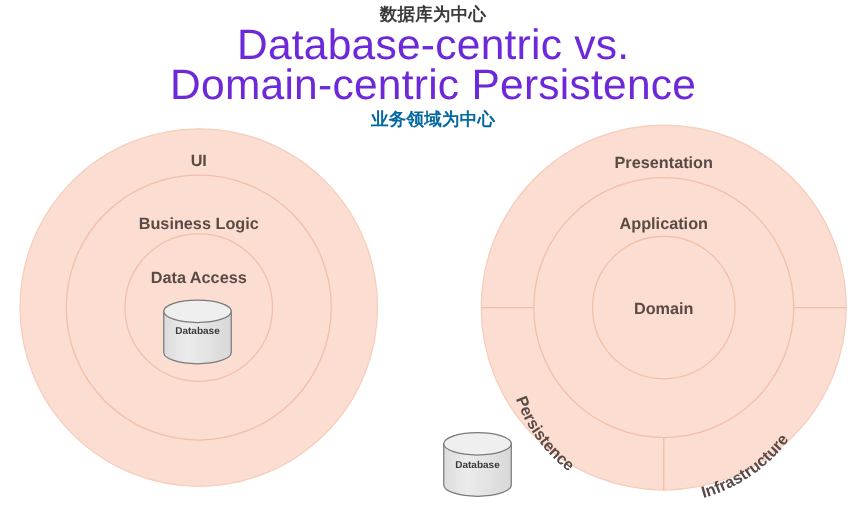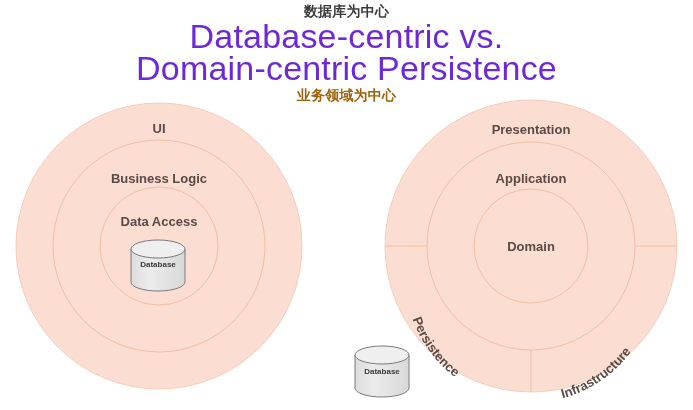--- a/index.html
+++ b/index.html
@@ -47,21 +47,21 @@
     font-size: 34px;
     color: #6d28d9;
     line-height: 31px;
     font-weight: 400;
     letter-spacing: 0.2px;
     margin-top: 1px;
   }
   .cn-bottom {
     font-size: 14px;
     font-weight: 700;
-    color: #a16207;
+    color: #0369a1;
     line-height: 17px;
     margin-top: 3px;
     letter-spacing: 0.2px;
   }
   text.ring-label {
     font-family: "Liberation Sans", "DejaVu Sans", sans-serif;
     font-weight: 700;
     fill: #5a4a46;
   }
   text.db-label {

